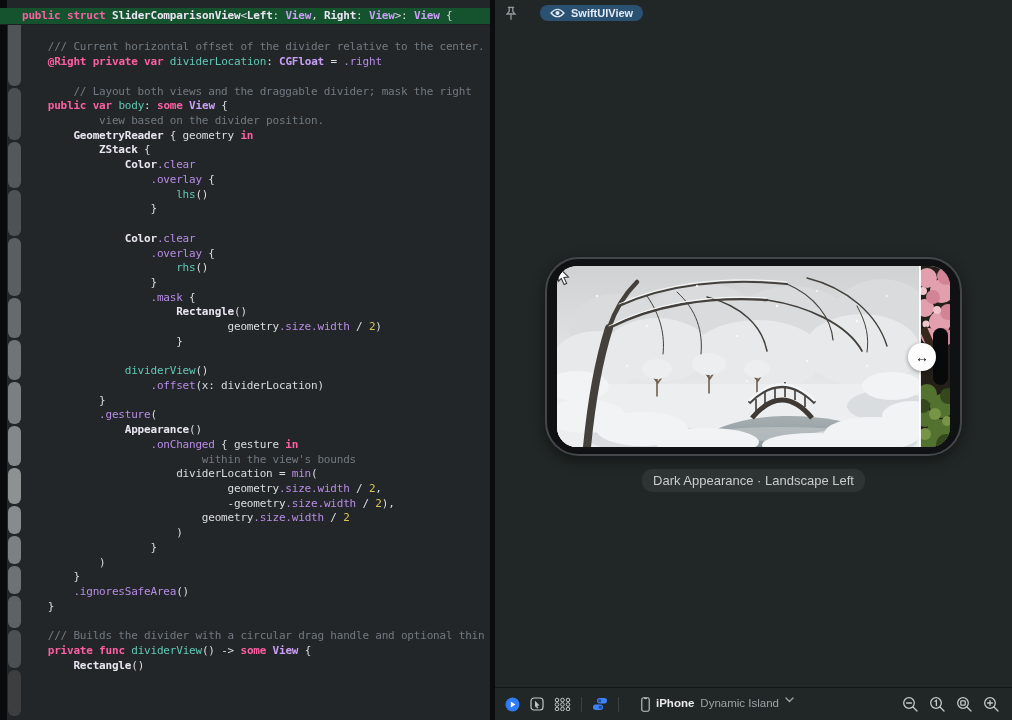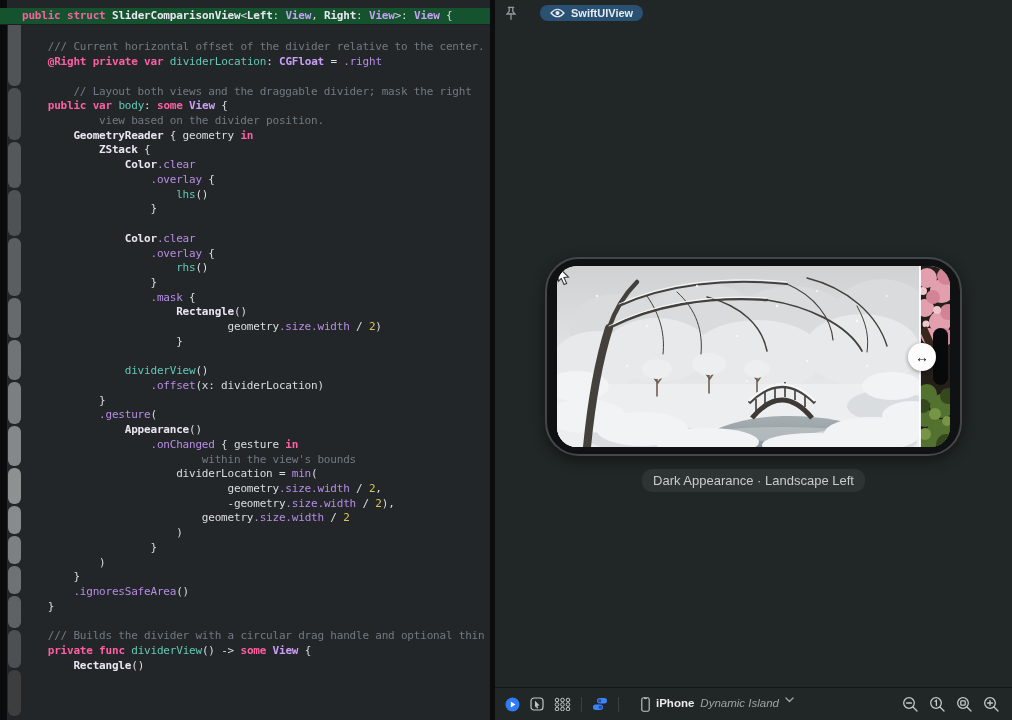--- a/index.html
+++ b/index.html
@@ -50,21 +50,21 @@
   .caption-pill{background:rgba(58,64,62,.55);border-radius:10px;padding:4px 11px;color:#c9cccb;font-size:13px;}
 
   
   .canvas-toolbar{position:absolute;left:0;right:0;bottom:0;height:33px;border-top:1px solid #131716;
                   display:flex;align-items:center;padding:0 12px 0 10px;box-sizing:border-box;gap:10px;}
   .tb-sep{width:1px;height:15px;background:#3c4041;}
   .tb-spacer{flex:1;}
   .tb-btn{display:flex;align-items:center;justify-content:center;}
   .device-picker{display:flex;align-items:flex-start;gap:6px;margin-left:12px;}
   .device-picker .dn{color:#e8eaeb;font-size:11.5px;font-weight:700;}
-  .device-picker .dv{color:#9ea2a4;font-size:11.5px;font-style:italic;}
+  .device-picker .dv{color:#9ea2a4;font-size:11.5px;}
   .zoom-group{display:flex;align-items:center;gap:10px;}
 </style>
 </head>
 <body>
 
 <div class="app">
 
   <div class="editor">
     <div class="edge-strip"></div>
     <div class="fold-ribbon">

